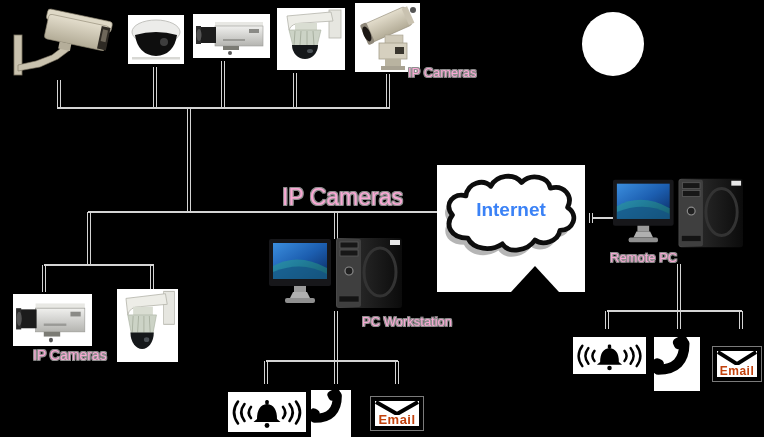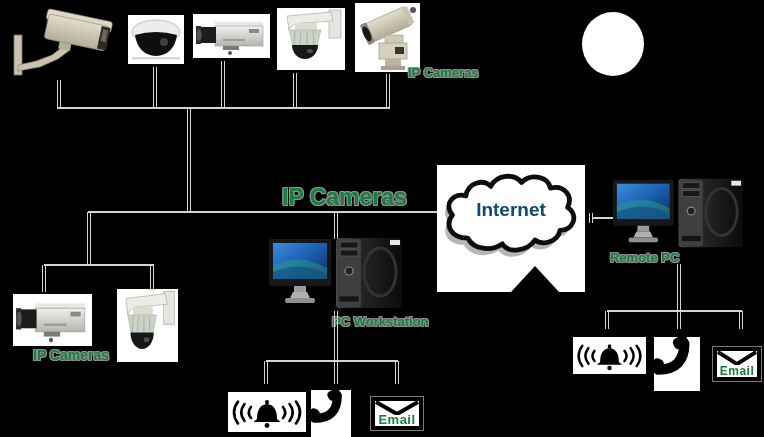--- a/index.html
+++ b/index.html
@@ -3,29 +3,29 @@
 <meta charset="utf-8">
 <style>
   html,body{margin:0;padding:0;background:#000;}
   #stage{position:relative;width:764px;height:437px;background:#000;overflow:hidden;
          font-family:"Liberation Sans", sans-serif;}
   
   .vl{position:absolute;width:4px;box-sizing:border-box;
       border-left:1px solid #d4d4d4;border-right:1px solid #d4d4d4;}
   .hl{position:absolute;height:2px;background:#d4d4d4;}
   .card{position:absolute;background:#fff;}
-  .olabel{position:absolute;color:#15803d;font-weight:bold;white-space:nowrap;
+  .olabel{position:absolute;color:#f9a8d4;font-weight:normal;white-space:nowrap;
       text-shadow:-1px 0 #8f8f8f,1px 0 #8f8f8f,0 -1px #8f8f8f,0 1px #8f8f8f,
                   -1px -1px #8f8f8f,1px 1px #8f8f8f,1px -1px #8f8f8f,-1px 1px #8f8f8f;}
   .iconbox{position:absolute;background:#fff;}
   .email-box{position:absolute;background:#000;border:1px solid #7a7a7a;box-sizing:border-box;padding:4px;}
   .env{position:relative;width:100%;height:100%;background:#fff;overflow:hidden;}
   .env svg{position:absolute;top:0;left:0;}
   .env .etext{position:absolute;bottom:0;left:0;width:100%;text-align:center;
-      font-weight:bold;font-size:13px;color:#15803d;letter-spacing:0.5px;line-height:1;}
+      font-weight:bold;font-size:13px;color:#c2410c;letter-spacing:0.5px;line-height:1;}
   .circle{position:absolute;background:#fff;border-radius:50%;}
   .cloudpanel{position:absolute;background:#fff;}
   .notch{position:absolute;bottom:0;width:0;height:0;
       border-left:24px solid transparent;border-right:24px solid transparent;border-bottom:26px solid #000;}
 </style>
 </head>
 <body>
 
 <div id="stage">
 
@@ -175,21 +175,21 @@
     <rect x="68" y="0" width="66" height="70" rx="3" fill="url(#tow)"></rect>
     <rect x="69" y="1" width="24" height="68" rx="2" fill="#3f3f3f"></rect>
     <rect x="72" y="4" width="18" height="6" fill="#171717" stroke="#5a5a5a" stroke-width="0.8"></rect>
     <rect x="72" y="12" width="18" height="6" fill="#171717" stroke="#5a5a5a" stroke-width="0.8"></rect>
     <circle cx="81" cy="33" r="4" fill="#202020" stroke="#8a8a8a" stroke-width="1.2"></circle>
     <ellipse cx="112" cy="34" rx="16" ry="24" fill="none" stroke="#333" stroke-width="3"></ellipse>
     <rect x="122" y="2" width="10" height="5" fill="#e8e8e8"></rect>
     <rect x="71" y="58" width="20" height="6" fill="#141414" stroke="#444" stroke-width="0.6"></rect>
   </svg>
 
-  <div class="olabel" style="left:332px;top:314px;font-size:13px">PC Workstation</div>
+  <div class="olabel" style="left:362px;top:314px;font-size:13px">PC Workstation</div>
 
   <div class="vl" style="left:334px;top:311px;height:49px"></div>
   <div class="hl" style="left:266px;top:360px;width:132px"></div>
   <div class="vl" style="left:264px;top:361px;height:23px"></div>
   <div class="vl" style="left:334px;top:361px;height:23px"></div>
   <div class="vl" style="left:395px;top:361px;height:23px"></div>
 
   <div class="iconbox" style="left:228px;top:392px;width:78px;height:40px">
     <svg width="78" height="40" viewBox="0 0 78 40">
       <rect x="37.2" y="8" width="3.6" height="4.5" rx="1.5" fill="#000"></rect>
@@ -223,21 +223,21 @@
       </svg>
       <div class="etext">Email</div>
     </div>
   </div>
 
   <div class="cloudpanel" style="left:437px;top:165px;width:148px;height:127px">
     <svg style="position:absolute;left:2px;top:4px" width="144" height="96" viewBox="0 0 150 100">
       <path transform="translate(-4 7)" fill="#a8a8a8" opacity="0.85" d="M30,72 C12,72 6,58 14,48 C4,36 16,24 28,28 C30,14 46,10 54,18 C60,6 78,4 86,14 C96,4 114,8 116,20 C130,16 140,28 134,40 C146,48 140,64 126,64 C124,76 108,80 100,74 C92,86 72,88 66,78 C54,86 36,84 30,72 Z"></path>
       <path fill="#fff" stroke="#0d0d0d" stroke-width="5" stroke-linejoin="round" d="M30,72 C12,72 6,58 14,48 C4,36 16,24 28,28 C30,14 46,10 54,18 C60,6 78,4 86,14 C96,4 114,8 116,20 C130,16 140,28 134,40 C146,48 140,64 126,64 C124,76 108,80 100,74 C92,86 72,88 66,78 C54,86 36,84 30,72 Z"></path>
     </svg>
-    <div style="position:absolute;left:0;top:34px;width:100%;text-align:center;font-size:19px;font-weight:bold;color:#0c4a6e">Internet</div>
+    <div style="position:absolute;left:0;top:34px;width:100%;text-align:center;font-size:19px;font-weight:bold;color:#3b82f6">Internet</div>
     <div class="notch" style="left:74px"></div>
   </div>
 
   <div class="hl" style="left:592px;top:217px;width:24px"></div>
   <div class="vl" style="left:589px;top:213px;height:10px"></div>
   <div class="vl" style="left:613px;top:213px;height:10px"></div>
 
   <div class="circle" style="left:582px;top:12px;width:62px;height:64px"></div>
 
   <svg style="position:absolute;left:612px;top:178px" width="133" height="72" viewBox="0 0 136 72">

